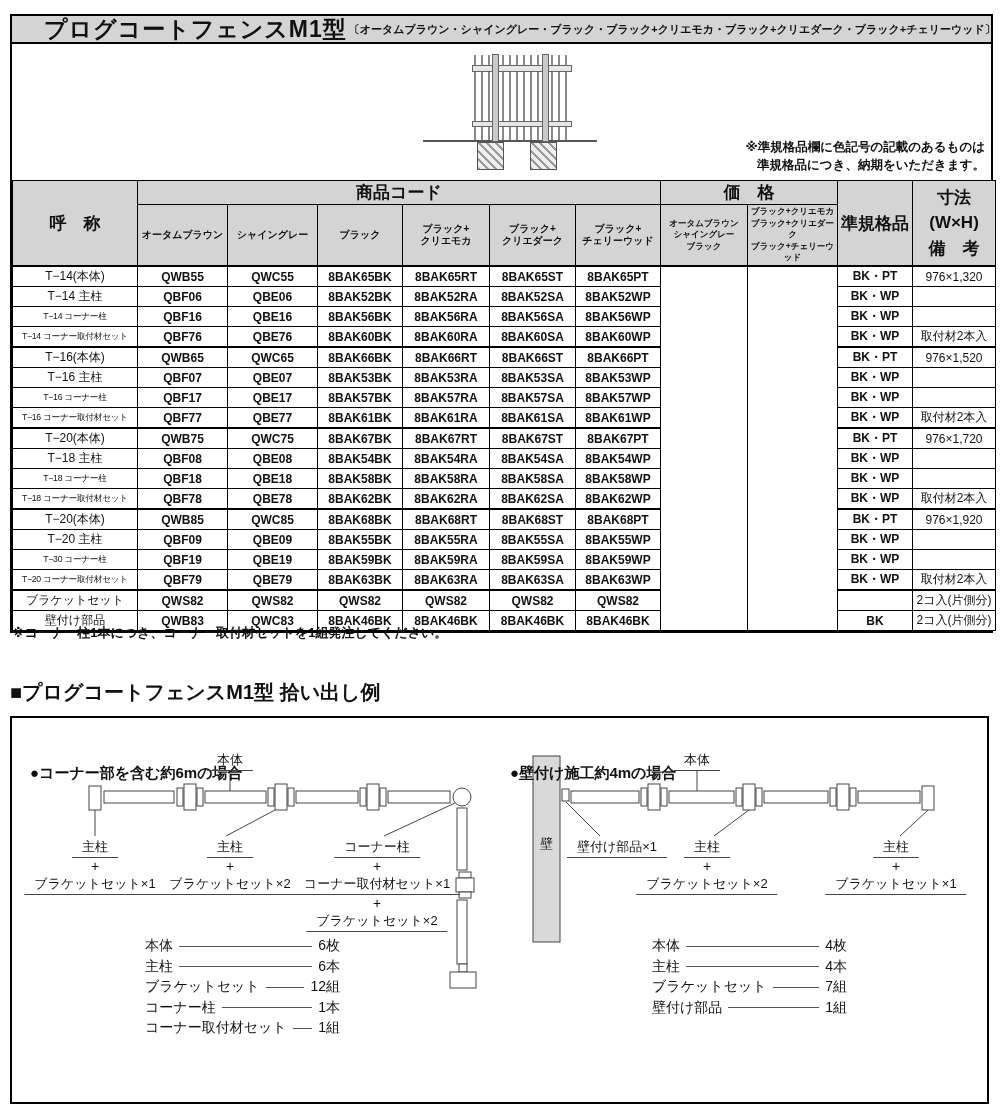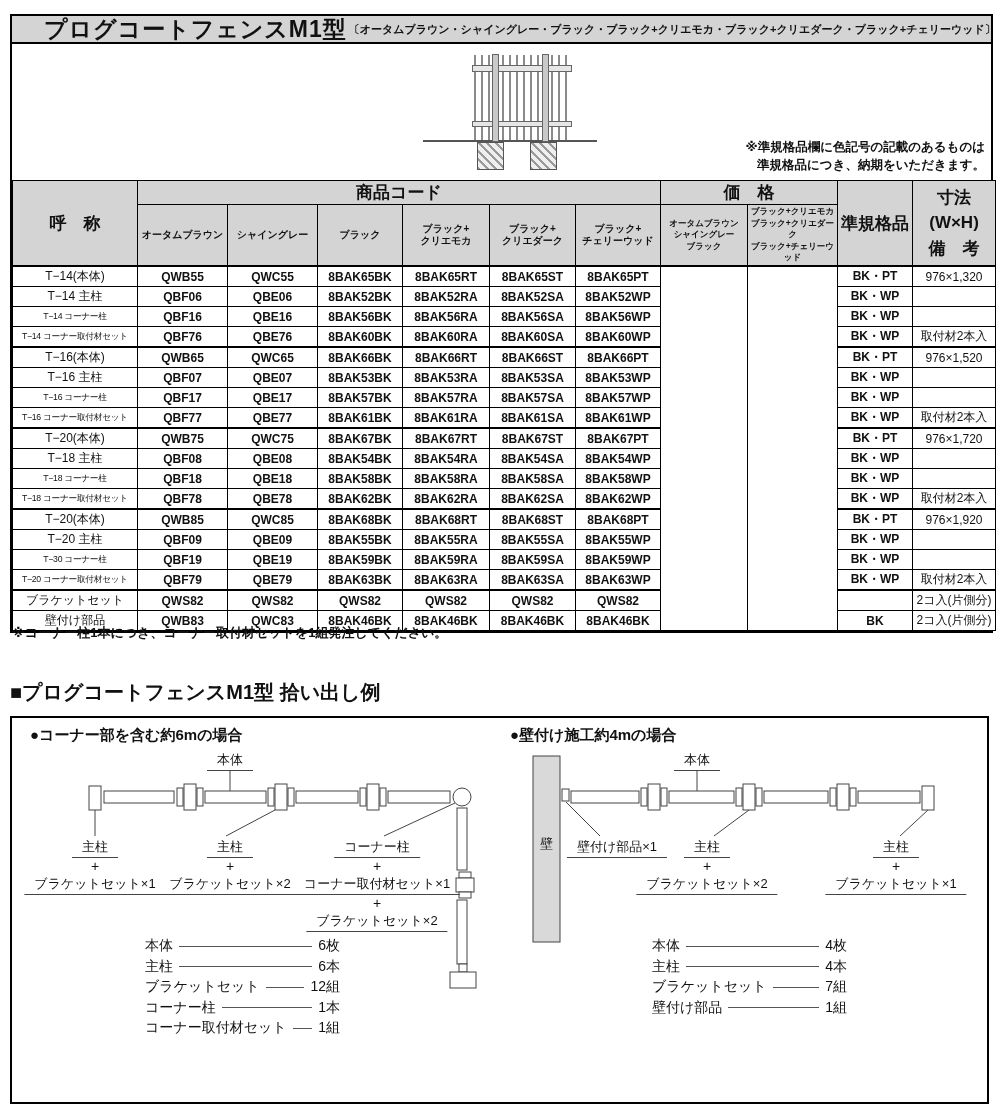--- a/index.html
+++ b/index.html
@@ -45,21 +45,21 @@
   td.note-cell{font-size:10.5px;}
   tr.group-start td{border-top:2px solid #000;}
 
   
   .footnotes{position:absolute;left:12px;top:624px;font-size:13px;font-weight:bold;line-height:1.4;}
   .section-title{position:absolute;left:10px;top:679px;font-size:20px;font-weight:bold;}
 
   
   .examples-box{position:absolute;left:10px;top:716px;width:975px;height:384px;border:2px solid #000;background:#fff;}
   .examples-box svg{position:absolute;left:0;top:0;}
-  .ex-title{position:absolute;font-size:15px;font-weight:bold;white-space:nowrap;}
+  .ex-title{position:absolute;font-size:15px;font-weight:bold;white-space:nowrap;margin-top:38px;}
   .dlabel{position:absolute;transform:translateX(-50%);font-size:13px;text-align:center;white-space:nowrap;}
   .dlabel.u{border-bottom:1px solid #444;padding:0 10px 1px;}
   .plus{position:absolute;transform:translateX(-50%);font-size:14px;}
   .wall-label{position:absolute;font-size:13px;}
   .sum{position:absolute;width:195px;font-size:14px;}
   .sum-row{display:flex;align-items:center;height:20.5px;}
   .sum-rule{flex:1;border-top:1.5px solid #555;margin:0 6px;}
 </style>
 </head>
 <body>

